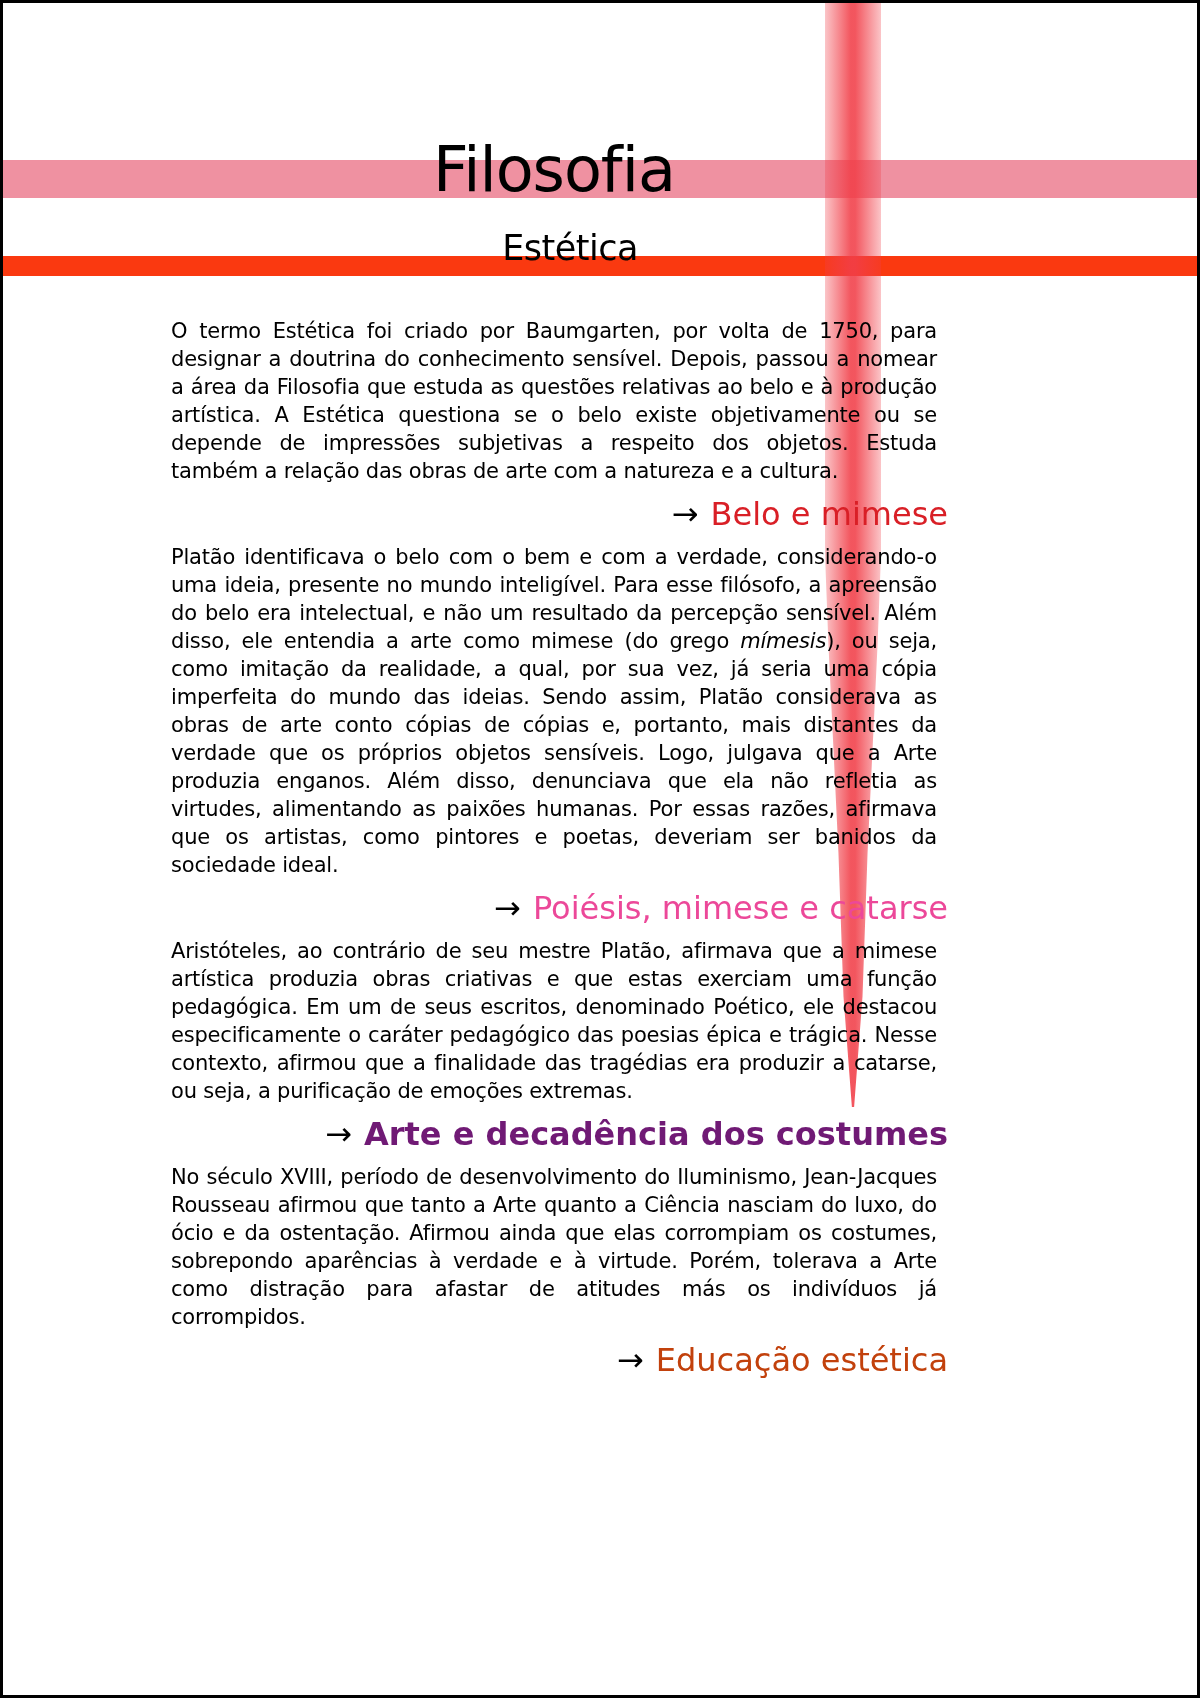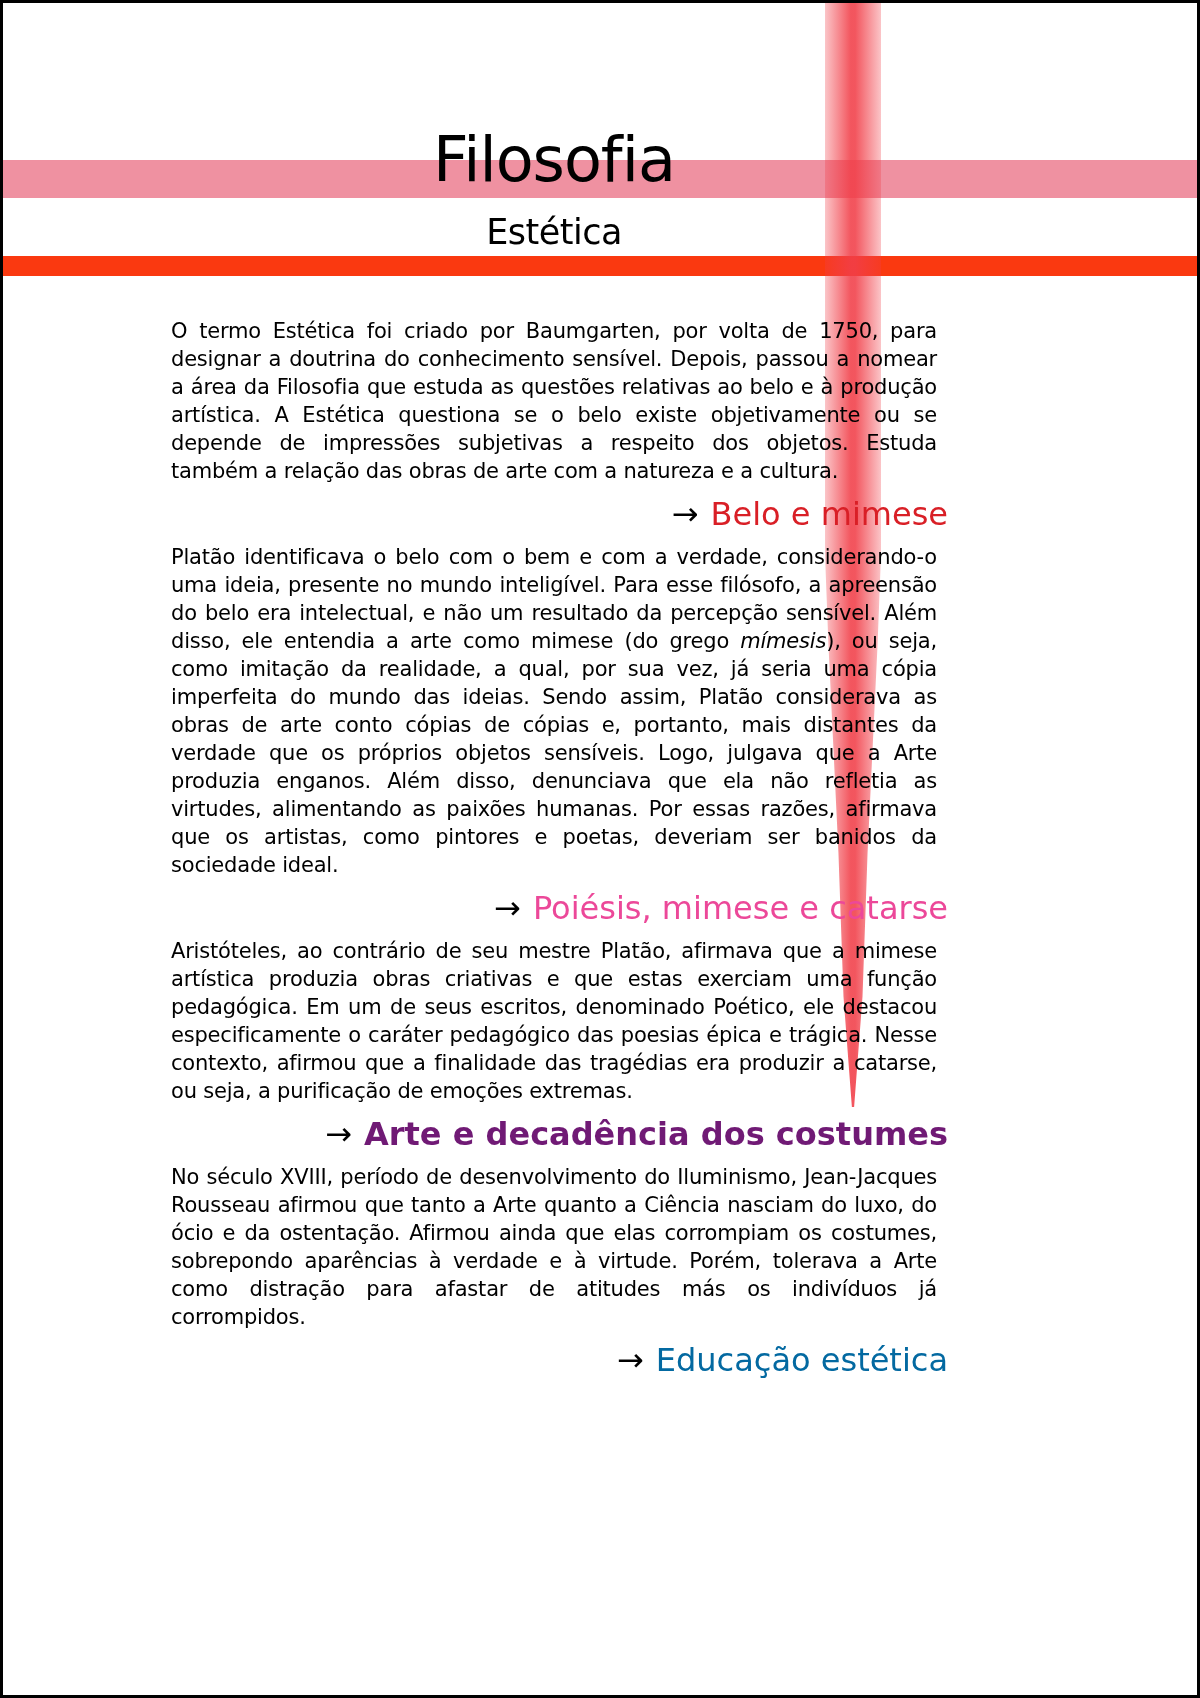--- a/index.html
+++ b/index.html
@@ -27,28 +27,28 @@
       rgba(241,62,72,0.88) 46%,
       rgba(241,62,72,0.88) 54%,
       rgba(241,62,72,0.30) 100%);
     clip-path:polygon(
       0% 0%, 100% 0%,
       100% 50%, 94% 58%, 76% 77%, 67% 90%, 52% 100%,
       48% 100%, 33% 90%, 24% 77%, 6% 58%, 0% 50%);
   }
   
   .title{
-    position:absolute;left:157px;width:788px;top:127px;
+    position:absolute;left:157px;width:788px;top:137px;
     margin:0;z-index:3;
     font-size:62px;line-height:60px;font-weight:400;
     text-align:center;letter-spacing:-1px;
   }
   .subtitle{
     position:absolute;left:157px;width:788px;top:209px;
-    margin:0;z-index:3;
+    margin:16px;z-index:3;
     font-size:35px;line-height:40px;font-weight:400;
     text-align:center;letter-spacing:-0.5px;
   }
   
   .body-col{
     position:absolute;left:157px;top:303px;width:788px;
     z-index:3;
   }
   .para{
     margin:11px;
@@ -94,17 +94,17 @@
 
     <p class="para">Aristóteles, ao contrário de seu mestre Platão, afirmava que a mimese artística produzia obras criativas e que estas exerciam uma função pedagógica. Em um de seus escritos, denominado Poético, ele destacou especificamente o caráter pedagógico das poesias épica e trágica. Nesse contexto, afirmou que a finalidade das tragédias era produzir a catarse, ou seja, a purificação de emoções extremas.</p>
 
     <div class="heading">
       <span class="arrow">→</span><span style="color: #701a75; font-weight: bold;">Arte e decadência dos costumes</span>
     </div>
 
     <p class="para">No século XVIII, período de desenvolvimento do Iluminismo, Jean-Jacques Rousseau afirmou que tanto a Arte quanto a Ciência nasciam do luxo, do ócio e da ostentação. Afirmou ainda que elas corrompiam os costumes, sobrepondo aparências à verdade e à virtude. Porém, tolerava a Arte como distração para afastar de atitudes más os indivíduos já corrompidos.</p>
 
     <div class="heading">
-      <span class="arrow">→</span><span style="color: #0369a1;">Educação estética</span>
+      <span class="arrow">→</span><span style="color: #c2410c;">Educação estética</span>
     </div>
 
   </div>
 </div>
 
 </body></html>

